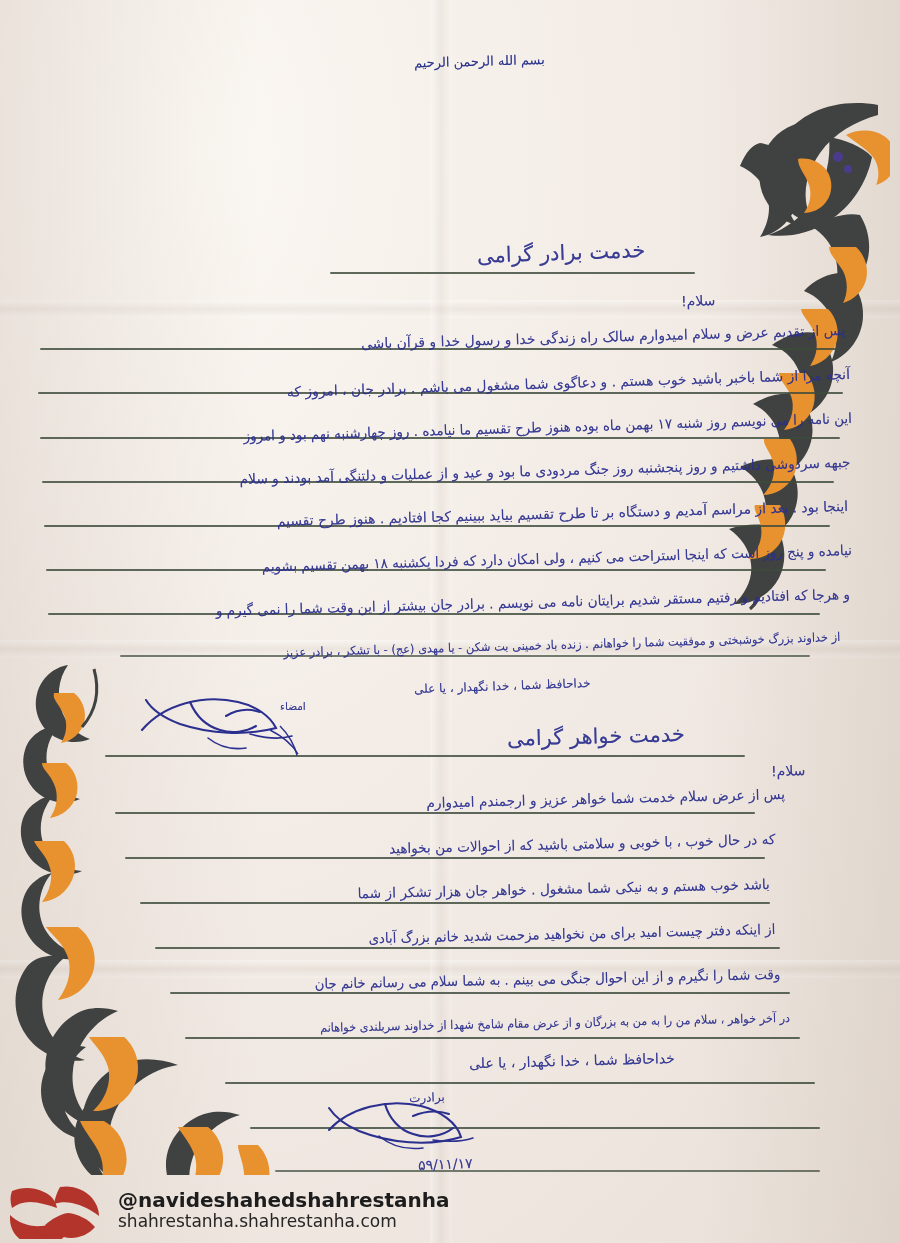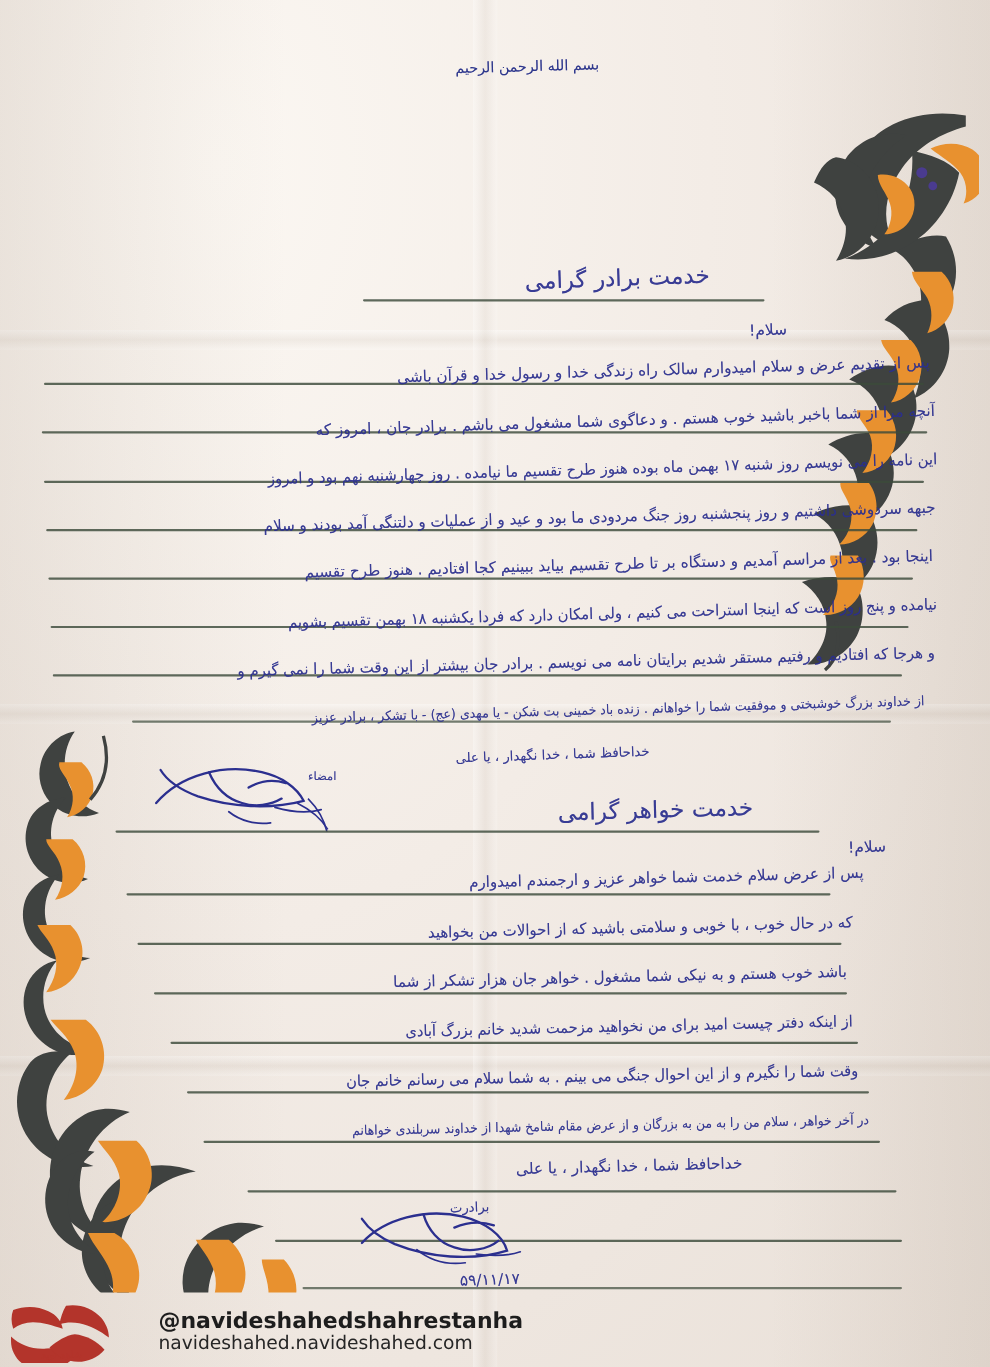--- a/index.html
+++ b/index.html
@@ -69,21 +69,20 @@
     display:flex;align-items:center;gap:10px;
     pointer-events:none;
   }
   #footer .logo{
     width:104px;height:62px;margin-left:4px;
     display:flex;align-items:center;justify-content:center;
   }
   #footer .ftext{
     display:flex;flex-direction:column;justify-content:space-between;
     line-height:1.12;
-    margin-left:26px;
   }
   #footer .ftext .l1{
     font-family:"DejaVu Sans", sans-serif;
     font-size:20px;font-weight:bold;color:#1d1d1d;
   }
   #footer .ftext .l2{
     font-family:"DejaVu Sans", sans-serif;
     font-size:17px;color:#262626;
   }
   #footer .fbg{
@@ -255,17 +254,17 @@
           <path d="M6 10c10-4 22-4 32 1 7 3 12 9 13 16-9-3-18-6-27-6-7 0-13 2-18 6-2-6-2-12 0-17z"></path>
           <path d="M54 6c12-2 24 2 32 11 4 5 7 11 7 18-8-6-17-11-27-13-6-1-12-1-18 1 1-6 3-12 6-17z"></path>
           <path d="M4 34c8 8 20 12 32 11 10-1 19-5 26-12 3 7 2 15-2 21-8 9-21 12-33 10-13-2-23-13-23-26v-4z"></path>
           <path d="M62 32c10 1 20 6 27 14-6 7-15 11-24 11-10 0-20-5-26-13 7-6 15-11 23-12z"></path>
         </g>
         <text x="50" y="54" font-family="DejaVu Sans, sans-serif" font-size="9" fill="#b3342b" text-anchor="middle">شاهد نوید</text>
       </svg>
     </div>
     <div class="ftext">
       <div class="l1">@navideshahedshahrestanha</div>
-      <div class="l2">navideshahed.navideshahed.com</div>
+      <div class="l2">shahrestanha.shahrestanha.com</div>
     </div>
   </div>
 
 </div>
 
 </body></html>

